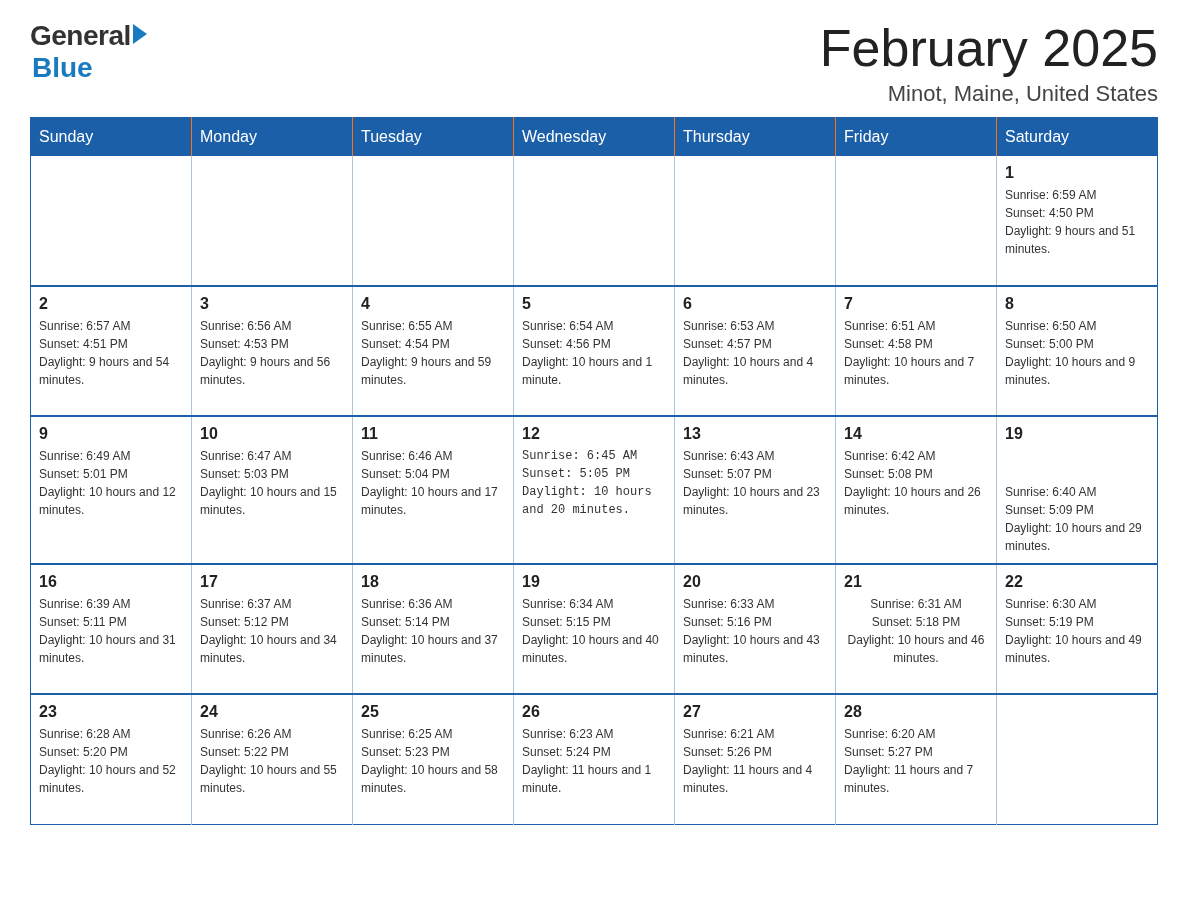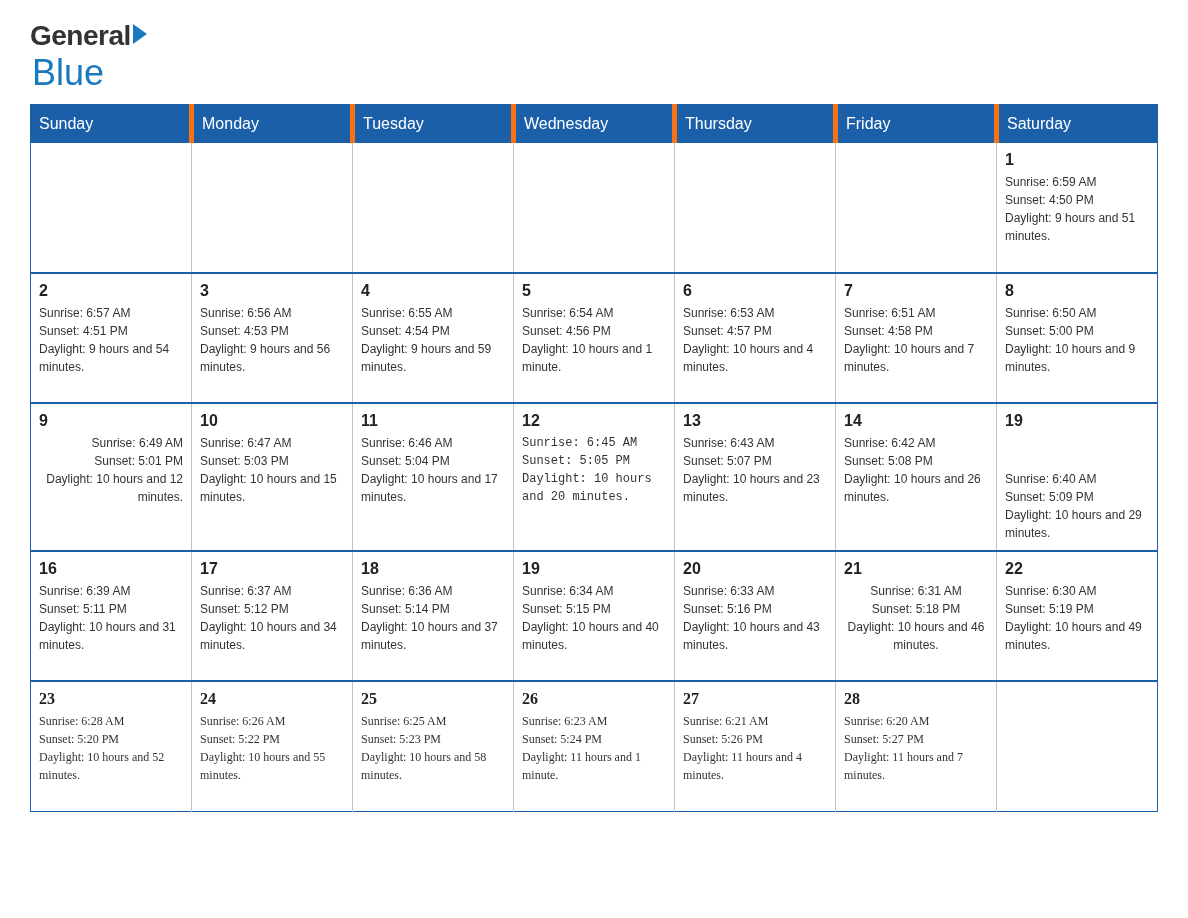--- a/index.html
+++ b/index.html
@@ -35,22 +35,22 @@
     .logo-arrow {
       width: 0;
       height: 0;
       border-left: 14px solid #1a7abf;
       border-top: 10px solid transparent;
       border-bottom: 10px solid transparent;
       margin-left: 2px;
       margin-bottom: 4px;
     }
     .logo-blue {
-      font-size: 36px;
-      font-weight: normal;
+      font-size: 28px;
+      font-weight: bold;
       color: #1a7abf;
       margin-left: 2px;
     }
     .title-block {
       text-align: right;
     }
     .title-block h1 {
       font-size: 52px;
       font-weight: normal;
       color: #222;
@@ -67,40 +67,39 @@
       border-collapse: collapse;
       border: 1px solid #1a5fa8;
     }
     .calendar thead th {
       background-color: #1a5fa8;
       color: #fff;
       font-size: 16px;
       font-weight: normal;
       padding: 10px 8px;
       text-align: left;
-      border-right: 5px solid #f97316;
+      border-right: 1px solid #f97316;
     }
     .calendar thead th:last-child {
       border-right: none;
     }
     .calendar tbody td {
       vertical-align: top;
       width: 14.28%;
       border-right: 1px solid #b0c4d8;
       border-bottom: 2px solid #1a5fa8;
       padding: 8px;
       min-height: 110px;
       height: 130px;
     }
     .calendar tbody td:last-child {
       border-right: none;
     }
     .calendar tbody tr:last-child td {
       border-bottom: none;
-      font-family: Liberation Serif, serif;
     }
     .day-number {
       font-size: 16px;
       font-weight: bold;
       color: #222;
       display: block;
       margin-bottom: 4px;
     }
     .day-info {
       font-size: 12px;
@@ -116,20 +115,22 @@
 
 <div class="header">
   <div class="logo">
     <div class="logo-top">
       <span class="logo-general">General</span>
       <div class="logo-arrow"></div>
     </div>
     <span class="logo-blue">Blue</span>
   </div>
   <div class="title-block">
+    <h1>February 2025</h1>
+    <h2>Minot, Maine, United States</h2>
   </div>
 </div>
 
 <table class="calendar">
   <thead>
     <tr>
     <th>Sunday</th>
         <th>Monday</th>
         <th>Tuesday</th>
         <th>Wednesday</th>
@@ -193,21 +194,21 @@
         <td>
           <span class="day-number">8</span>
           <div class="day-info" style="white-space: pre-line;">Sunrise: 6:50 AM
 Sunset: 5:00 PM
 Daylight: 10 hours and 9 minutes.</div>
         </td>
       </tr>
       <tr>
         <td>
           <span class="day-number">9</span>
-          <div class="day-info" style="white-space: pre-line; text-align: right;">Sunrise: 6:49 AM
+          <div class="day-info" style="white-space: pre-line;">Sunrise: 6:49 AM
 Sunset: 5:01 PM
 Daylight: 10 hours and 12 minutes.</div>
         </td>
         <td>
           <span class="day-number">10</span>
           <div class="day-info" style="white-space: pre-line;">Sunrise: 6:47 AM
 Sunset: 5:03 PM
 Daylight: 10 hours and 15 minutes.</div>
         </td>
         <td>

